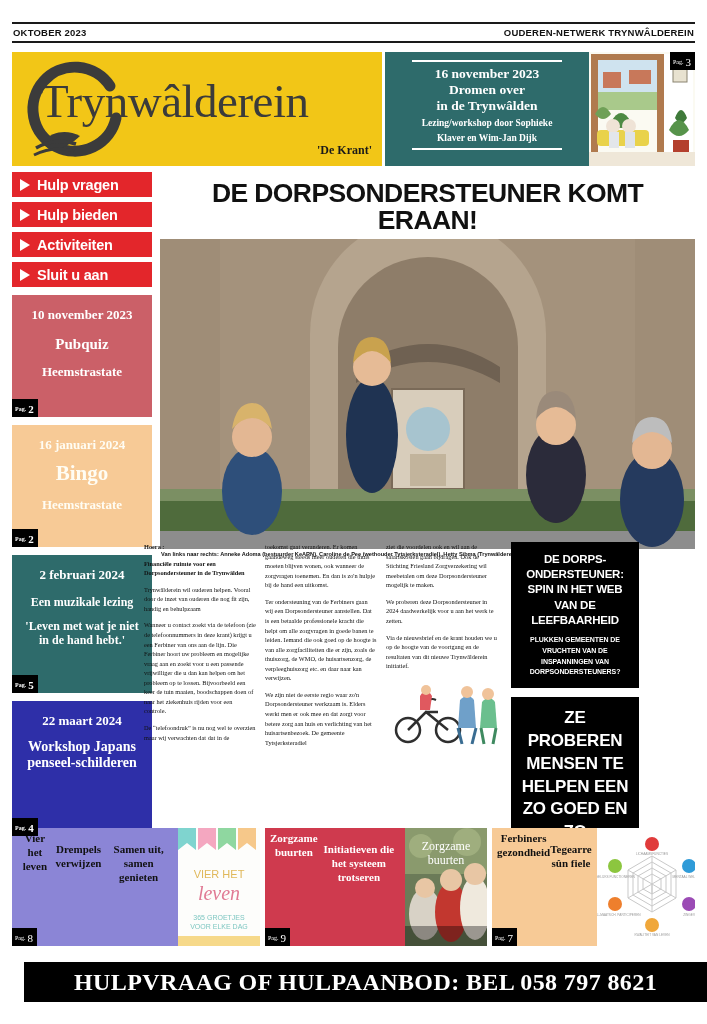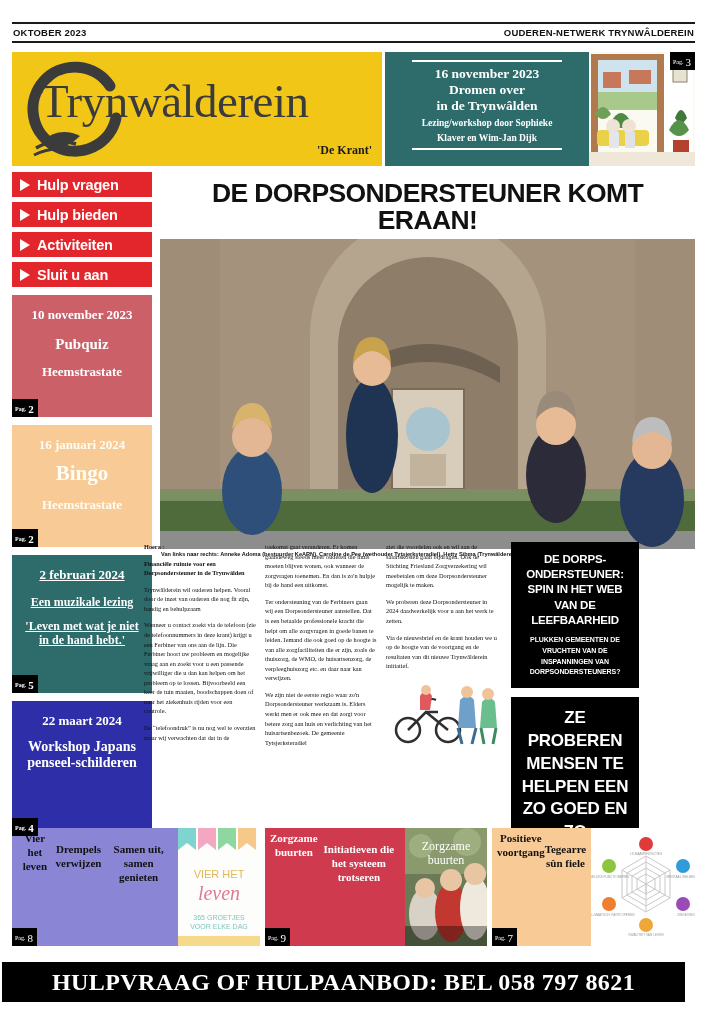--- a/index.html
+++ b/index.html
@@ -95,21 +95,21 @@
   .bcard .img{width:82px;height:118px;position:relative;overflow:hidden;}
   .bcard .pag-badge{left:0;bottom:0;}
   .bcard .l1{font-size:11px;line-height:1.25;}
   .bcard .l2{font-size:11px;line-height:1.25;margin-top:11px;}
   .b1{width:248px;background:#8b85d6;color:#111;}
   .b2{width:222px;background:#cf3a4e;color:#fff;}
   .b3{width:203px;background:#f7ca96;color:#111;}
   .b3 .img{width:110px;background:#fff;}
 
   
-  .footer{position:absolute;left:2px;top:962px;width:683px;height:40px;background:#000;
+  .footer{position:absolute;left:24px;top:962px;width:683px;height:40px;background:#000;
     color:#fff;display:flex;align-items:center;justify-content:center;}
   .footer span{font-family:"Liberation Serif",serif;font-weight:bold;font-size:24px;
     letter-spacing:.4px;}
 </style>
 </head>
 <body>
 
 <div class="page">
 
   <div class="topbar">
@@ -204,21 +204,21 @@
 
     <div class="card peach" style="height:92px;">
       <div class="d">16 januari 2024</div>
       <div class="t">Bingo</div>
       <div class="p">Heemstrastate</div>
       <div class="pag-badge">
         <span class="lbl">Pag.</span><span class="num">2</span>
       </div>
     </div>
 
-    <div class="card teal" style="height:108px;text-decoration:underline;">
+    <div class="card teal" style="height:108px;">
       <div class="d">2 februari 2024</div>
       <div class="t">Een muzikale lezing</div>
       <div class="p">'Leven met wat je niet in de hand hebt.'</div>
       <div class="pag-badge">
         <span class="lbl">Pag.</span><span class="num">5</span>
       </div>
     </div>
 
     <div class="card blue" style="height:105px;">
       <div class="d">22 maart 2024</div>
@@ -365,21 +365,21 @@
           <rect y="98" width="82" height="20" fill="rgba(0,0,0,.35)"></rect>
         </svg>
       </div>
       <div class="pag-badge">
         <span class="lbl">Pag.</span><span class="num">9</span>
       </div>
     </div>
 
     <div class="bcard b3">
       <div class="txt">
-        <div class="l1">Positieve voortgang</div>
+        <div class="l1">Ferbiners gezondheid</div>
         <div class="l2">Tegearre sûn fiele</div>
       </div>
       <div class="img">
         <svg viewBox="0 0 110 118" width="110" height="118">
           <rect width="110" height="118" fill="#ffffff"></rect>
           <g stroke="#c9c9c9" fill="none" stroke-width="1">
             <polygon points="55,28 79,42 79,70 55,84 31,70 31,42"></polygon>
             <polygon points="55,34 74,45 74,67 55,78 36,67 36,45"></polygon>
             <polygon points="55,40 69,48 69,64 55,72 41,64 41,48"></polygon>
             <polygon points="55,46 64,51 64,61 55,66 46,61 46,51"></polygon>

